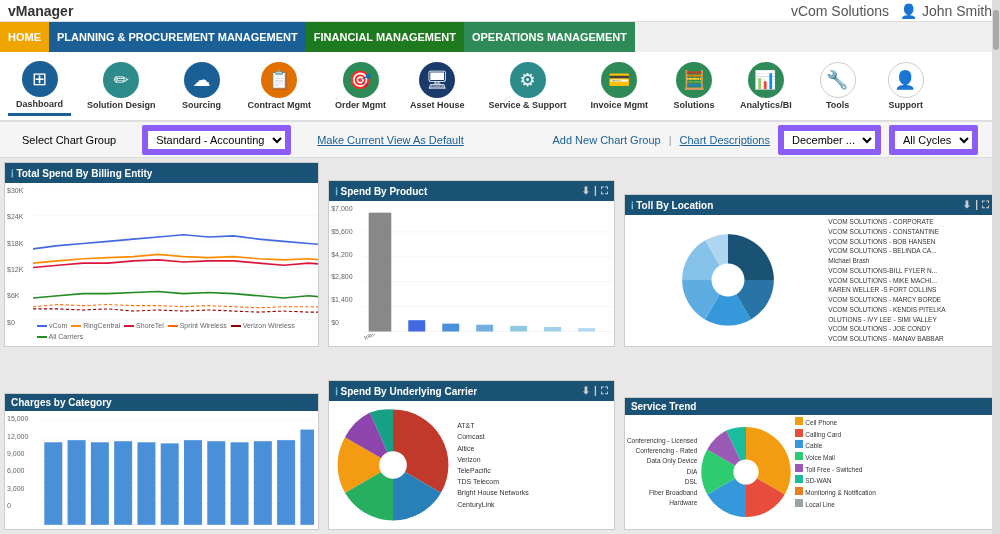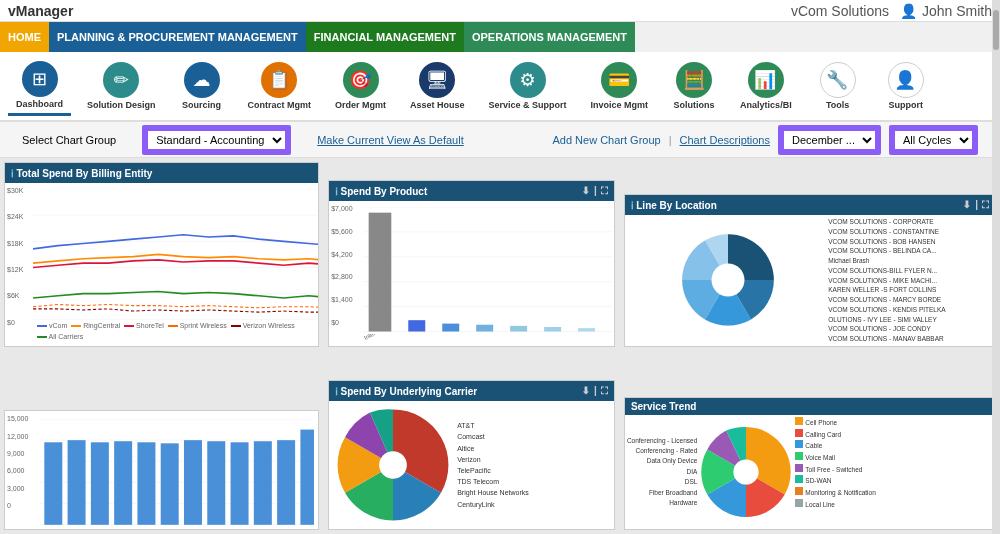--- a/index.html
+++ b/index.html
@@ -228,21 +228,21 @@
           <div style="display:flex;gap:2px;transform:rotate(-30deg);transform-origin:top left;white-space:nowrap;margin-top:2px">
             <span style="width:25px;overflow:hidden;font-size:6px">Internet</span>
 
           </div>
         </div>
       </div>
     </div>
 
     <div class="chart-box" style="flex:1.3">
       <div class="chart-header">
-        <span><span style="color:#7ec8e3">ℹ</span> <span>Line By Location</span></span>
+        <span><span style="color:#7ec8e3">ℹ</span> <span>Toll By Location</span></span>
         <div class="actions">
           <span>⬇</span>
           <span>|</span>
           <span>⛶</span>
         </div>
       </div>
       <div class="chart-body" style="display:flex;padding:2px">
         <div style="flex:0 0 auto;width:55%;display:flex;align-items:center;justify-content:center">
           <svg viewBox="0 0 120 120" width="110" height="110">
 
@@ -272,20 +272,23 @@
           <div>VCOM SOLUTIONS - MANAV BABBAR</div>
         </div>
       </div>
     </div>
 
   </div>
 
   <div class="charts-row">
 
     <div class="chart-box" style="flex:1.1">
+      <div class="chart-header">
+        <span>Charges by Category</span>
+      </div>
       <div class="chart-body" style="display:flex">
         <div class="y-labels">
           <span>15,000</span>
             <span>12,000</span>
             <span>9,000</span>
             <span>6,000</span>
             <span>3,000</span>
             <span>0</span>
         </div>
         <svg viewBox="0 0 260 100" width="95%" height="85%" style="margin-left:30px;margin-top:4px">

